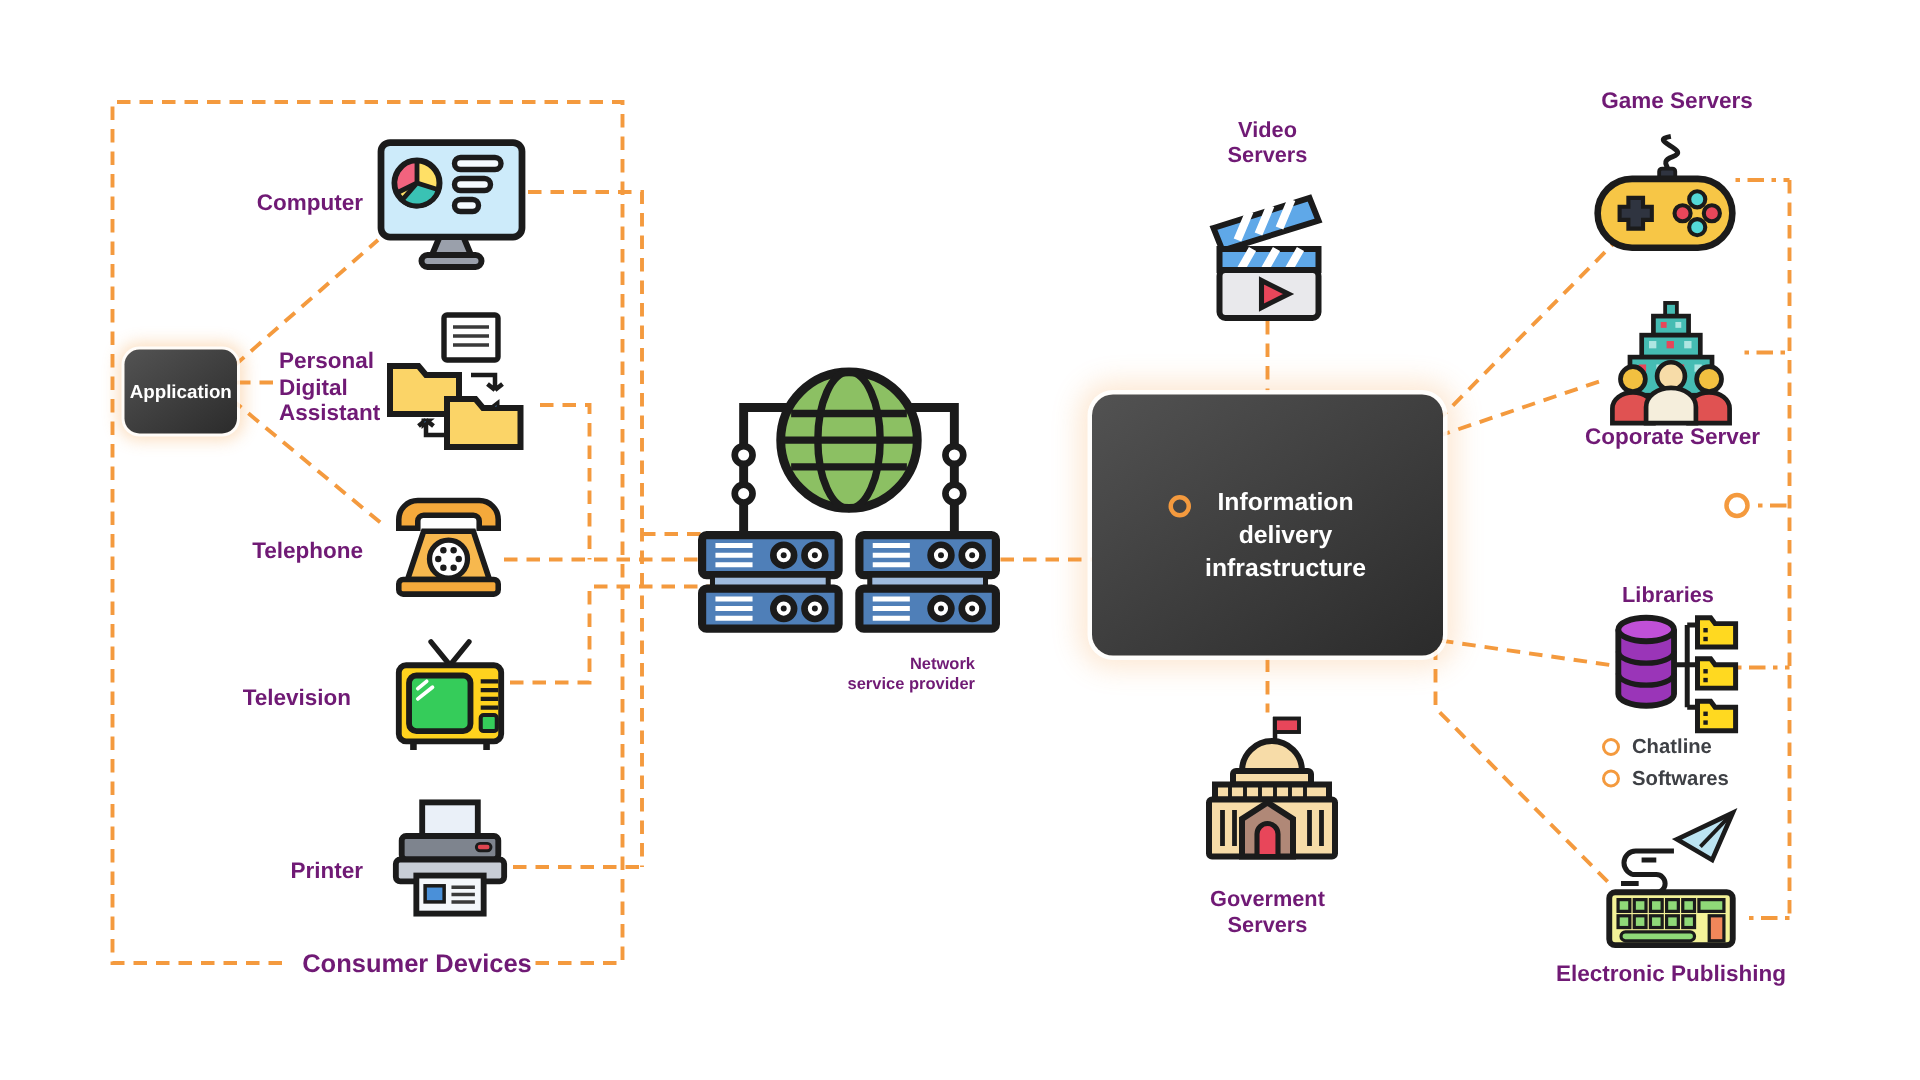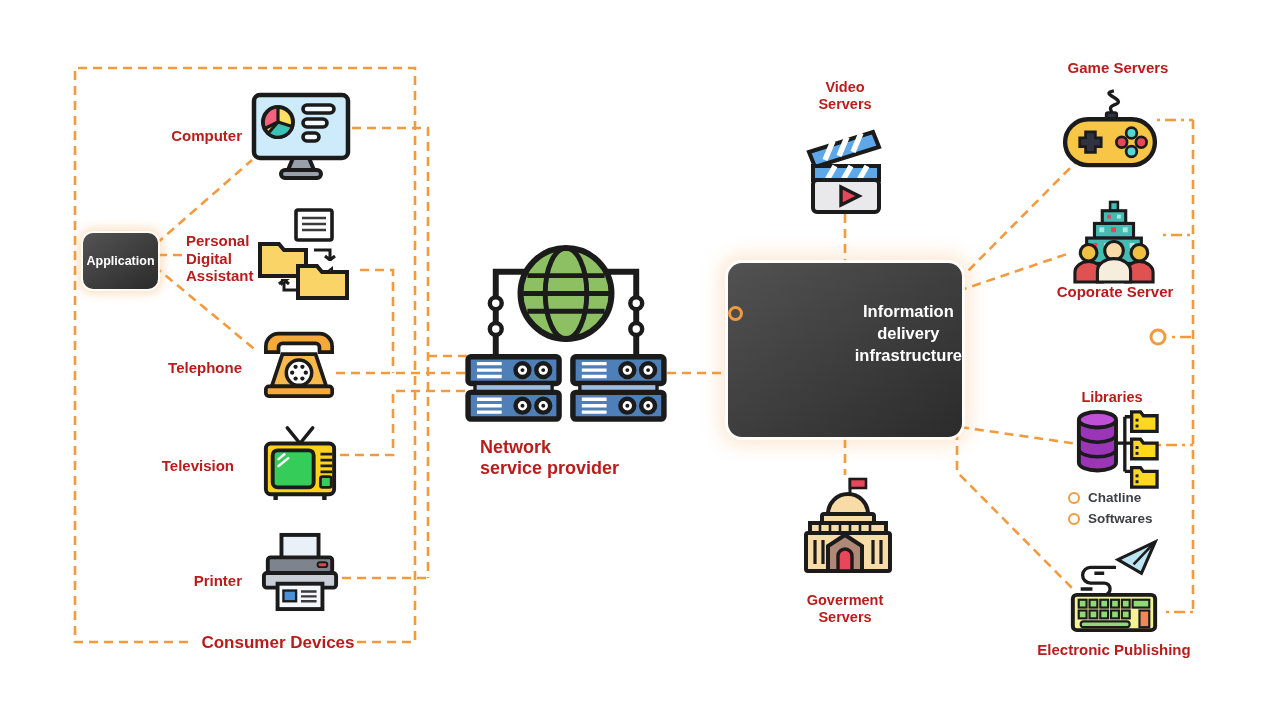--- a/index.html
+++ b/index.html
@@ -1,27 +1,27 @@
 <!DOCTYPE html>
 <html><head>
 <meta charset="utf-8">
 <style>
   html,body{margin:0;padding:0;background:#fff;}
   .stage{position:relative;width:1280px;height:720px;background:#ffffff;overflow:hidden;
          font-family:"Liberation Sans",sans-serif;}
   .abs{position:absolute;}
-  .lbl{position:absolute;font-weight:bold;color:#b91c1c;white-space:pre-line;line-height:1.18;}
+  .lbl{position:absolute;font-weight:bold;color:#701a75;white-space:pre-line;line-height:1.18;}
   .app-box{background:linear-gradient(145deg,#535353,#2b2b2b);border-radius:10px;
            box-shadow:0 0 0 2px rgba(255,255,255,.85),0 0 10px 5px rgba(244,154,62,.30);
            color:#fff;font-size:12.5px;font-weight:bold;display:flex;align-items:center;justify-content:center;}
   .net-box{background:linear-gradient(145deg,#525252,#2b2b2b);border-radius:14px;
            box-shadow:0 0 0 3px rgba(255,255,255,.9),0 0 18px 9px rgba(244,154,62,.22);
            color:#fff;text-align:center;padding-top:32px;box-sizing:border-box;}
   .net-title{font-size:19px;font-weight:bold;letter-spacing:.2px;}
-  .net-bullet{display:flex;justify-content:space-between;margin-top:6px;gap:9px;}
+  .net-bullet{display:flex;justify-content:center;margin-top:30px;gap:9px;}
   .net-bullet-text{font-size:16.5px;font-weight:bold;line-height:1.32;white-space:pre-line;text-align:center;}
   .ring{width:8px;height:8px;border:2.5px solid #F49A3E;border-radius:50%;background:#fff;
         display:inline-block;flex:none;}
   .ring-lg{width:9px;height:9px;border-width:3px;background:transparent;margin-top:5px;}
   .bullet-item{position:absolute;display:flex;align-items:center;gap:8px;
                font-weight:bold;color:#3E4045;font-size:13.5px;}
   svg{display:block;}
 </style>
 </head>
 <body>
@@ -159,21 +159,21 @@
         <circle cx="188" cy="129.5" r="2" fill="#1b1b1b"></circle>
       <rect x="119" y="143" width="78" height="9" fill="#9FBBDD" stroke="#1b1b1b" stroke-width="3.4"></rect>
       <rect x="112" y="152" width="92" height="27" rx="3" fill="#4F7FB8" stroke="#1b1b1b" stroke-width="5.5"></rect>
       <path d="M121,159 h25 M121,165.5 h25 M121,172 h25" stroke="#fff" stroke-width="3.4"></path>
       <circle cx="167" cy="165.5" r="7" fill="#fff" stroke="#1b1b1b" stroke-width="4.5"></circle>
         <circle cx="167" cy="165.5" r="2" fill="#1b1b1b"></circle>
       <circle cx="188" cy="165.5" r="7" fill="#fff" stroke="#1b1b1b" stroke-width="4.5"></circle>
         <circle cx="188" cy="165.5" r="2" fill="#1b1b1b"></circle>
     </g>
   </svg>
-  <div class="lbl" style="left:480px;top:437px;width:170px;text-align:left;font-size:18px">Network
+  <div class="lbl" style="left:480px;top:437px;width:170px;text-align:right;font-size:11px">Network
 service provider</div>
 
   <div class="net-box abs" style="left:728px;top:263px;width:234px;height:174px">
     <div class="net-bullet">
       <span class="ring ring-lg"></span>
       <div class="net-bullet-text">Information
 delivery
 infrastructure</div>
     </div>
   </div>

